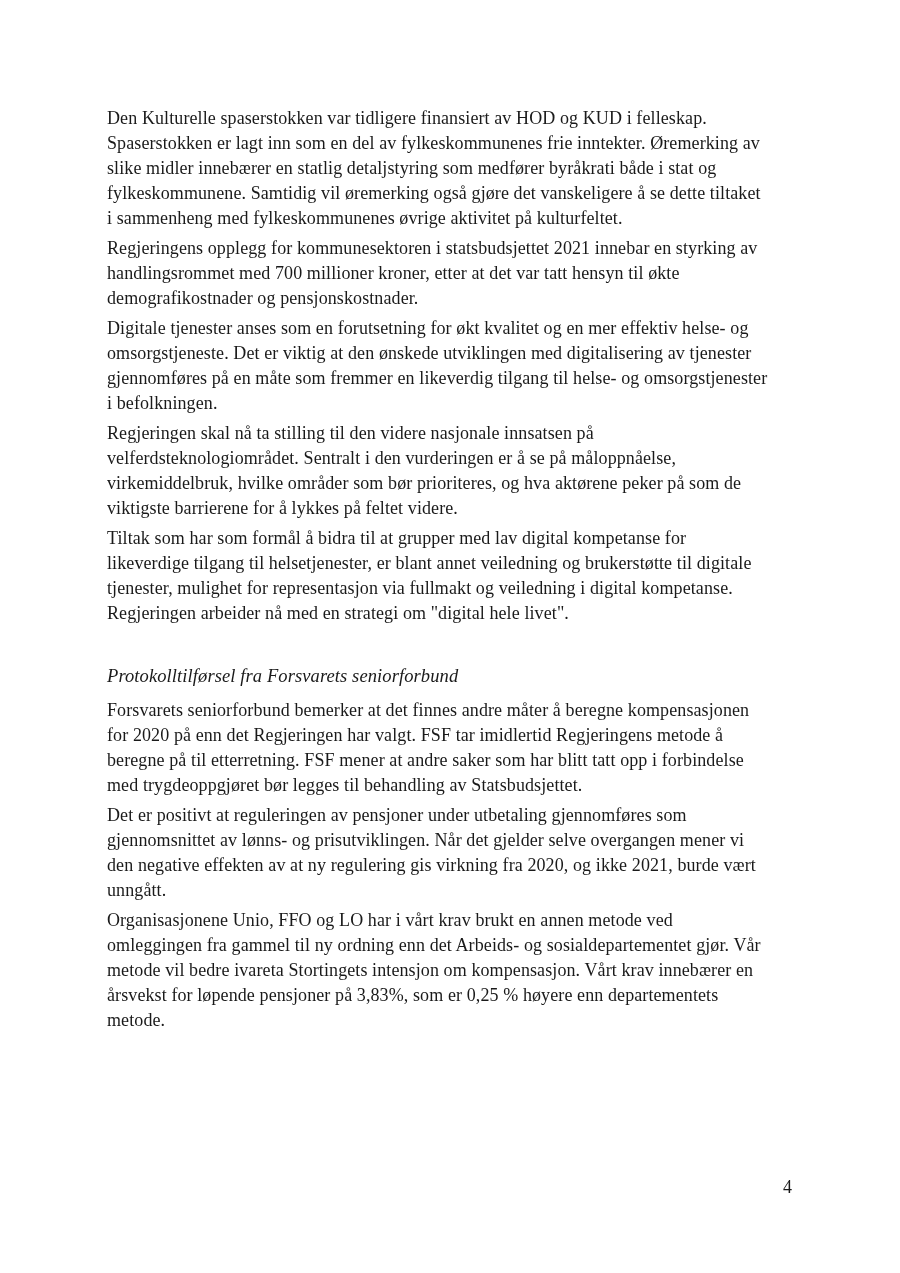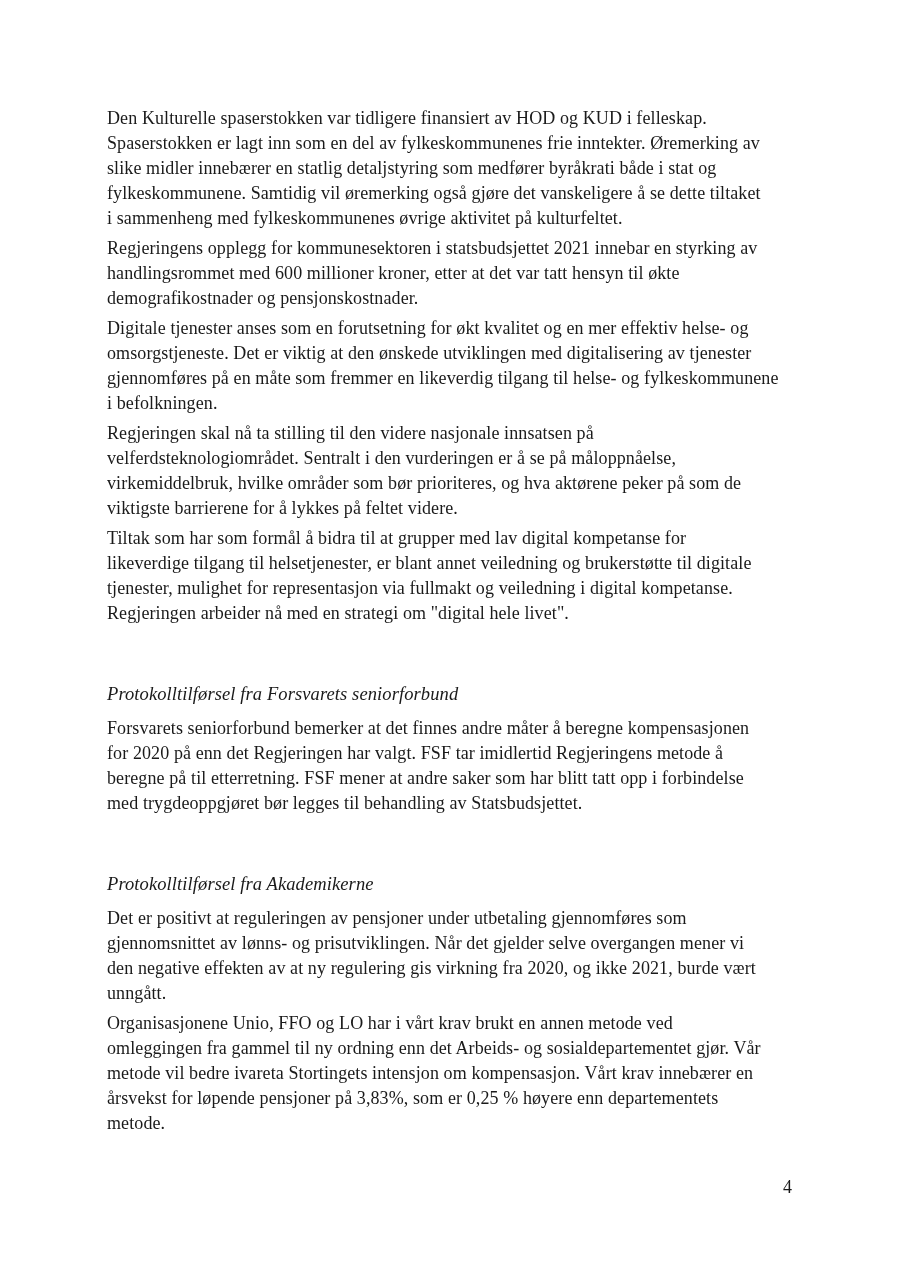--- a/index.html
+++ b/index.html
@@ -24,21 +24,21 @@
     line-height: 25px;
     white-space: pre-line;      
     margin: 0 0 5px 0;
     letter-spacing: 0.1px;
   }
   .section-heading {
     font-size: 18.5px;
     line-height: 25px;
     font-style: italic;
     font-weight: normal;
-    margin: 56px 0 9px 0;
+    margin: 38px 0 9px 0;
     letter-spacing: 0.1px;
   }
   .page-number {
     position: absolute;
     top: 1175px;
     right: 108px;
     font-size: 18px;
     line-height: 25px;
   }
 </style>
@@ -48,46 +48,45 @@
 <div class="page">
   <div class="content">
 
     <p class="body-text">Den Kulturelle spaserstokken var tidligere finansiert av HOD og KUD i felleskap.
 Spaserstokken er lagt inn som en del av fylkeskommunenes frie inntekter. Øremerking av
 slike midler innebærer en statlig detaljstyring som medfører byråkrati både i stat og
 fylkeskommunene. Samtidig vil øremerking også gjøre det vanskeligere å se dette tiltaket
 i sammenheng med fylkeskommunenes øvrige aktivitet på kulturfeltet.</p>
 
     <p class="body-text">Regjeringens opplegg for kommunesektoren i statsbudsjettet 2021 innebar en styrking av
-handlingsrommet med 600 millioner kroner, etter at det var tatt hensyn til økte
+handlingsrommet med 700 millioner kroner, etter at det var tatt hensyn til økte
 demografikostnader og pensjonskostnader.</p>
 
     <p class="body-text">Digitale tjenester anses som en forutsetning for økt kvalitet og en mer effektiv helse- og
 omsorgstjeneste. Det er viktig at den ønskede utviklingen med digitalisering av tjenester
-gjennomføres på en måte som fremmer en likeverdig tilgang til helse- og fylkeskommunene
+gjennomføres på en måte som fremmer en likeverdig tilgang til helse- og omsorgstjenester
 i befolkningen.</p>
 
     <p class="body-text">Regjeringen skal nå ta stilling til den videre nasjonale innsatsen på
 velferdsteknologiområdet. Sentralt i den vurderingen er å se på måloppnåelse,
 virkemiddelbruk, hvilke områder som bør prioriteres, og hva aktørene peker på som de
 viktigste barrierene for å lykkes på feltet videre.</p>
 
     <p class="body-text">Tiltak som har som formål å bidra til at grupper med lav digital kompetanse for
 likeverdige tilgang til helsetjenester, er blant annet veiledning og brukerstøtte til digitale
 tjenester, mulighet for representasjon via fullmakt og veiledning i digital kompetanse.
 Regjeringen arbeider nå med en strategi om "digital hele livet".</p>
 
     <h3 class="section-heading">Protokolltilførsel fra Forsvarets seniorforbund</h3>
 
     <p class="body-text">Forsvarets seniorforbund bemerker at det finnes andre måter å beregne kompensasjonen
 for 2020 på enn det Regjeringen har valgt. FSF tar imidlertid Regjeringens metode å
 beregne på til etterretning. FSF mener at andre saker som har blitt tatt opp i forbindelse
 med trygdeoppgjøret bør legges til behandling av Statsbudsjettet.</p>
 
-    <h3 class="section-heading">Protokolltilførsel fra Akademikerne</h3>
 
     <p class="body-text">Det er positivt at reguleringen av pensjoner under utbetaling gjennomføres som
 gjennomsnittet av lønns- og prisutviklingen. Når det gjelder selve overgangen mener vi
 den negative effekten av at ny regulering gis virkning fra 2020, og ikke 2021, burde vært
 unngått.</p>
 
 
     <p class="body-text">Organisasjonene Unio, FFO og LO har i vårt krav brukt en annen metode ved
 omleggingen fra gammel til ny ordning enn det Arbeids- og sosialdepartementet gjør. Vår
 metode vil bedre ivareta Stortingets intensjon om kompensasjon. Vårt krav innebærer en

